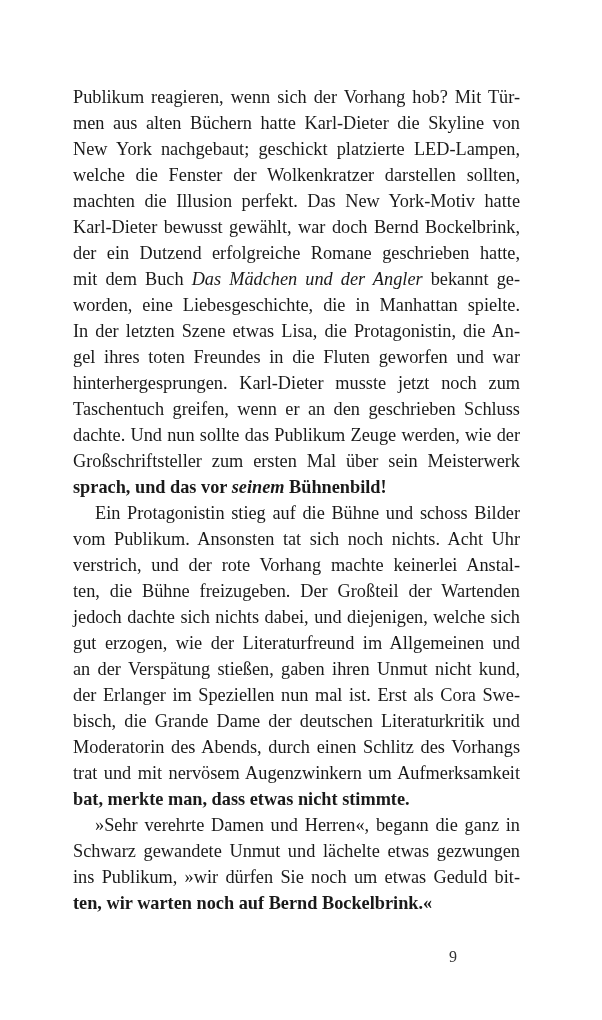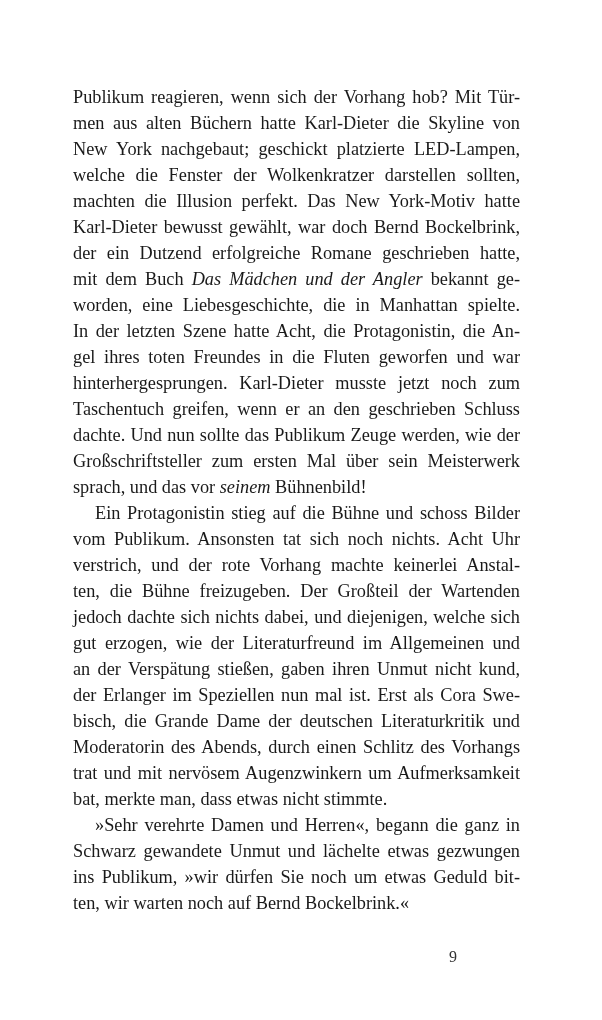--- a/index.html
+++ b/index.html
@@ -15,21 +15,21 @@
     color: #1a1a1a;
     text-align: justify;
   }
   .line {
     display: block;
     height: 26px;
     white-space: nowrap;
     text-align: justify;
     text-align-last: justify;
   }
-  .line.last { text-align-last: left; }
+  .line.last { text-align-last: left; font-weight: bold; }
   .line.indent { text-indent: 22px; }
   em { font-style: italic; }
   .page-number {
     position: absolute;
     left: 449px;
     top: 948px;
     font-family: "Liberation Serif", "DejaVu Serif", serif;
     font-size: 16px;
     color: #333;
   }
@@ -41,21 +41,21 @@
     <div>
       <span class="line"><span>Publikum reagieren, wenn sich der Vorhang hob? Mit Tür-</span></span>
       <span class="line"><span>men aus alten Büchern hatte Karl-Dieter die Skyline von</span></span>
       <span class="line"><span>New York nachgebaut; geschickt platzierte LED-Lampen,</span></span>
       <span class="line"><span>welche die Fenster der Wolkenkratzer darstellen sollten,</span></span>
       <span class="line"><span>machten die Illusion perfekt. Das New York-Motiv hatte</span></span>
       <span class="line"><span>Karl-Dieter bewusst gewählt, war doch Bernd Bockelbrink,</span></span>
       <span class="line"><span>der ein Dutzend erfolgreiche Romane geschrieben hatte,</span></span>
       <span class="line"><span>mit dem Buch </span><em>Das Mädchen und der Angler</em><span> bekannt ge-</span></span>
       <span class="line"><span>worden, eine Liebesgeschichte, die in Manhattan spielte.</span></span>
-      <span class="line"><span>In der letzten Szene hatte Acht, die Protagonistin, die An-</span></span>
+      <span class="line"><span>In der letzten Szene etwas Lisa, die Protagonistin, die An-</span></span>
       <span class="line"><span>gel ihres toten Freundes in die Fluten geworfen und war</span></span>
       <span class="line"><span>hinterhergesprungen. Karl-Dieter musste jetzt noch zum</span></span>
       <span class="line"><span>Taschentuch greifen, wenn er an den geschrieben Schluss</span></span>
       <span class="line"><span>dachte. Und nun sollte das Publikum Zeuge werden, wie der</span></span>
       <span class="line"><span>Großschriftsteller zum ersten Mal über sein Meisterwerk</span></span>
       <span class="line last"><span>sprach, und das vor </span><em>seinem</em><span> Bühnenbild!</span></span>
     </div>
     <div>
       <span class="line indent"><span>Ein Protagonistin stieg auf die Bühne und schoss Bilder</span></span>
       <span class="line"><span>vom Publikum. Ansonsten tat sich noch nichts. Acht Uhr</span></span>

